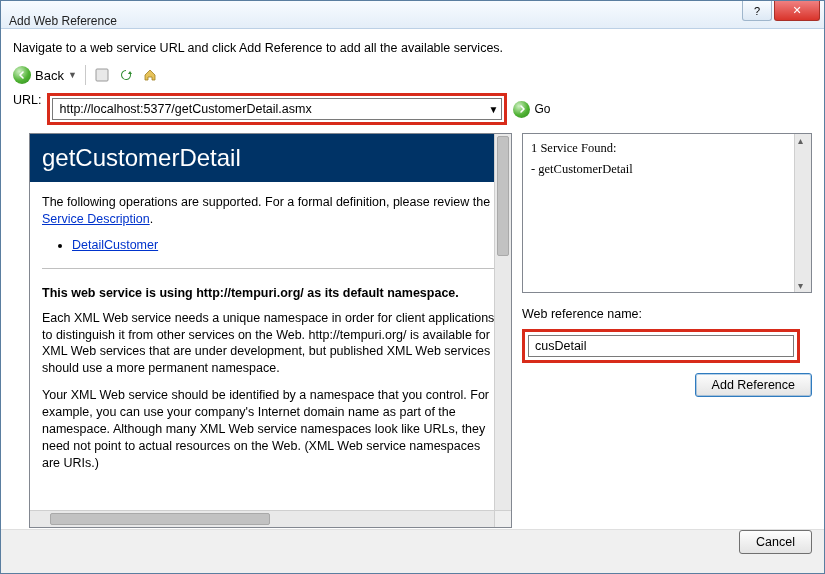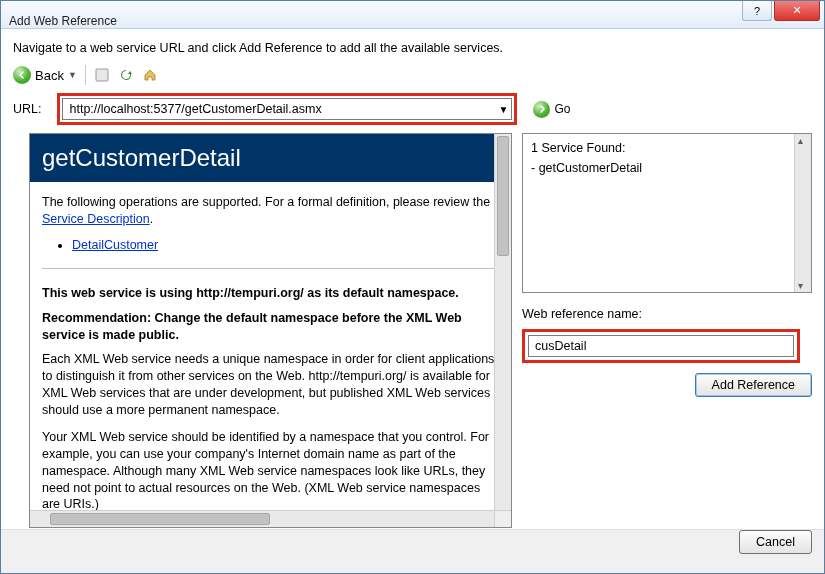--- a/index.html
+++ b/index.html
@@ -69,21 +69,21 @@
   .back-group { display:flex; align-items:center; gap:4px; }
   .back-circle {
     width:18px; height:18px; border-radius:50%;
     background: radial-gradient(circle at 35% 30%, #cff0c3, #4fb233 55%, #2f8a1e);
     display:flex; align-items:center; justify-content:center; color:#fff; font-size:11px;
   }
   .back-label { font-size: 13px; }
   .back-caret { font-size: 9px; color:#555; }
 
   .url-row {
-    display:flex; align-items:center; gap:16px; margin-bottom:8px;
+    display:flex; gap:6px; margin-bottom:8px;
   }
   .url-label { font-size:12.5px; white-space:nowrap; }
   .combo-highlight {
     border: 3px solid #d82b1a;
     padding: 2px;
     flex: 0 0 460px;
     display:flex;
     background:#fff;
   }
   .combo {
@@ -157,21 +157,21 @@
     flex: 0 0 160px;
     border:1px solid #828790;
     background:#fff;
     position:relative;
     padding: 6px 18px 6px 8px;
     font-size:12.5px;
   }
   .listbox .vs { position:absolute; top:0; right:0; bottom:0; width:17px; background:#e9e9e9; border-left:1px solid #cfcfcf; }
   .listbox .vs::before { content:"▴"; position:absolute; top:1px; left:3px; font-size:10px; color:#606060; }
   .listbox .vs::after  { content:"▾"; position:absolute; bottom:1px; left:3px; font-size:10px; color:#606060; }
-  .listbox .row { padding:1px 0; }
+  .listbox .row { padding:1px 0;font-family:Liberation Serif, serif; }
   .refname-highlight {
     border: 3px solid #d82b1a;
     padding: 3px;
     margin: 4px 12px 10px 0;
   }
   .text-input {
     width:100%;
     border:1px solid #7a7a7a;
     height:22px;
     padding:0 6px;
@@ -279,21 +279,20 @@
             <div class="preview-inner">
               <div class="svc-title">getCustomerDetail</div>
               <p class="svc-p">
                 <span>The following operations are supported. For a formal definition, please review the </span><span class="svc-link">Service Description</span><span>.</span>
               </p>
               <ul class="svc-ul">
                 <li><span class="svc-link">DetailCustomer</span></li>
               </ul>
               <hr class="svc-hr">
               <p class="svc-h">This web service is using http://tempuri.org/ as its default namespace.</p>
-              <p class="svc-h">Recommendation: Change the default namespace before the XML Web service is made public.</p>
               <p class="svc-p">Each XML Web service needs a unique namespace in order for client applications to distinguish it from other services on the Web. http://tempuri.org/ is available for XML Web services that are under development, but published XML Web services should use a more permanent namespace.</p>
               <p class="svc-p">Your XML Web service should be identified by a namespace that you control. For example, you can use your company's Internet domain name as part of the namespace. Although many XML Web service namespaces look like URLs, they need not point to actual resources on the Web. (XML Web service namespaces are URIs.)</p>
 
             </div>
           </div>
           <div class="fake-vscroll">
               <div class="thumb"></div>
             </div>
           <div class="fake-hscroll">
               <div class="thumb"></div>

